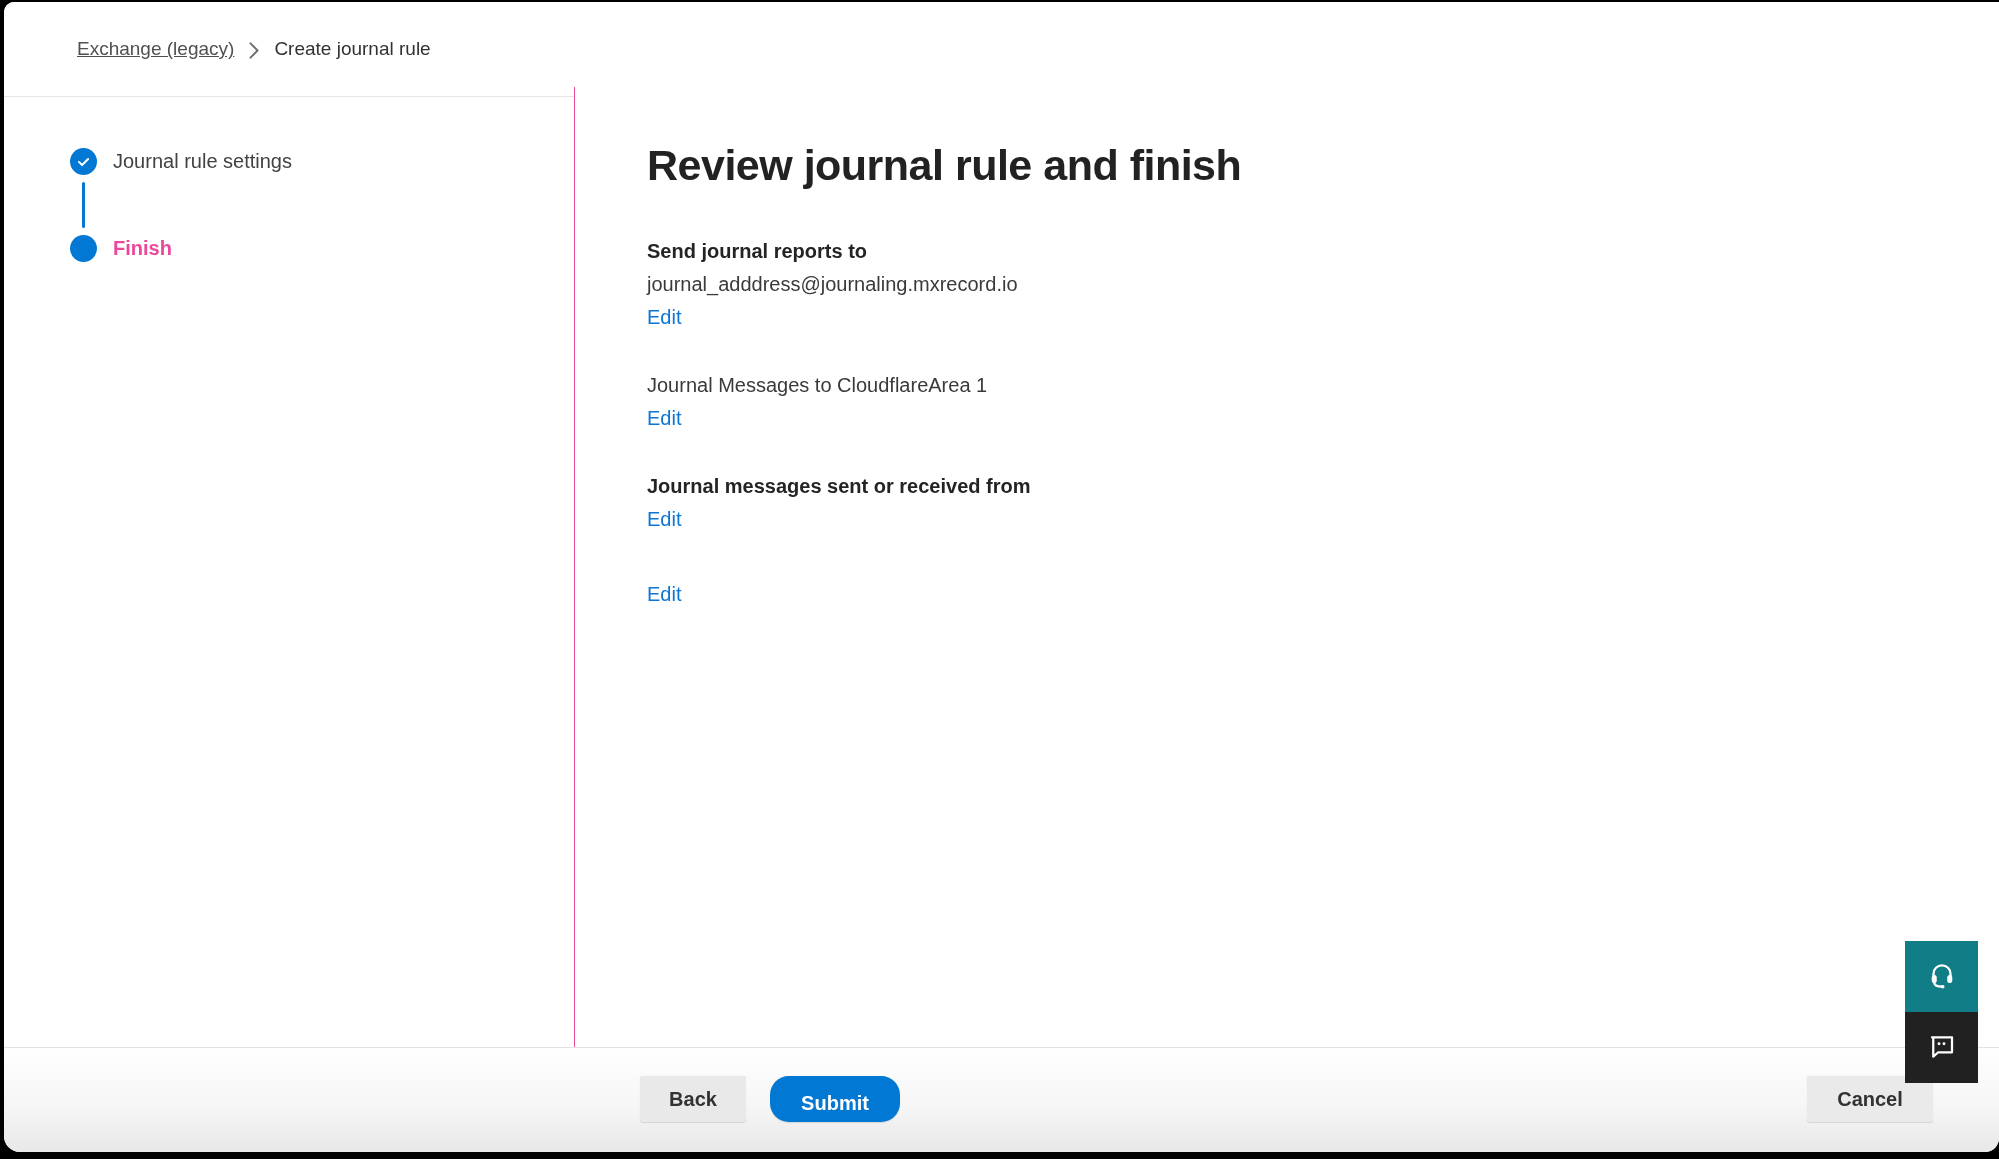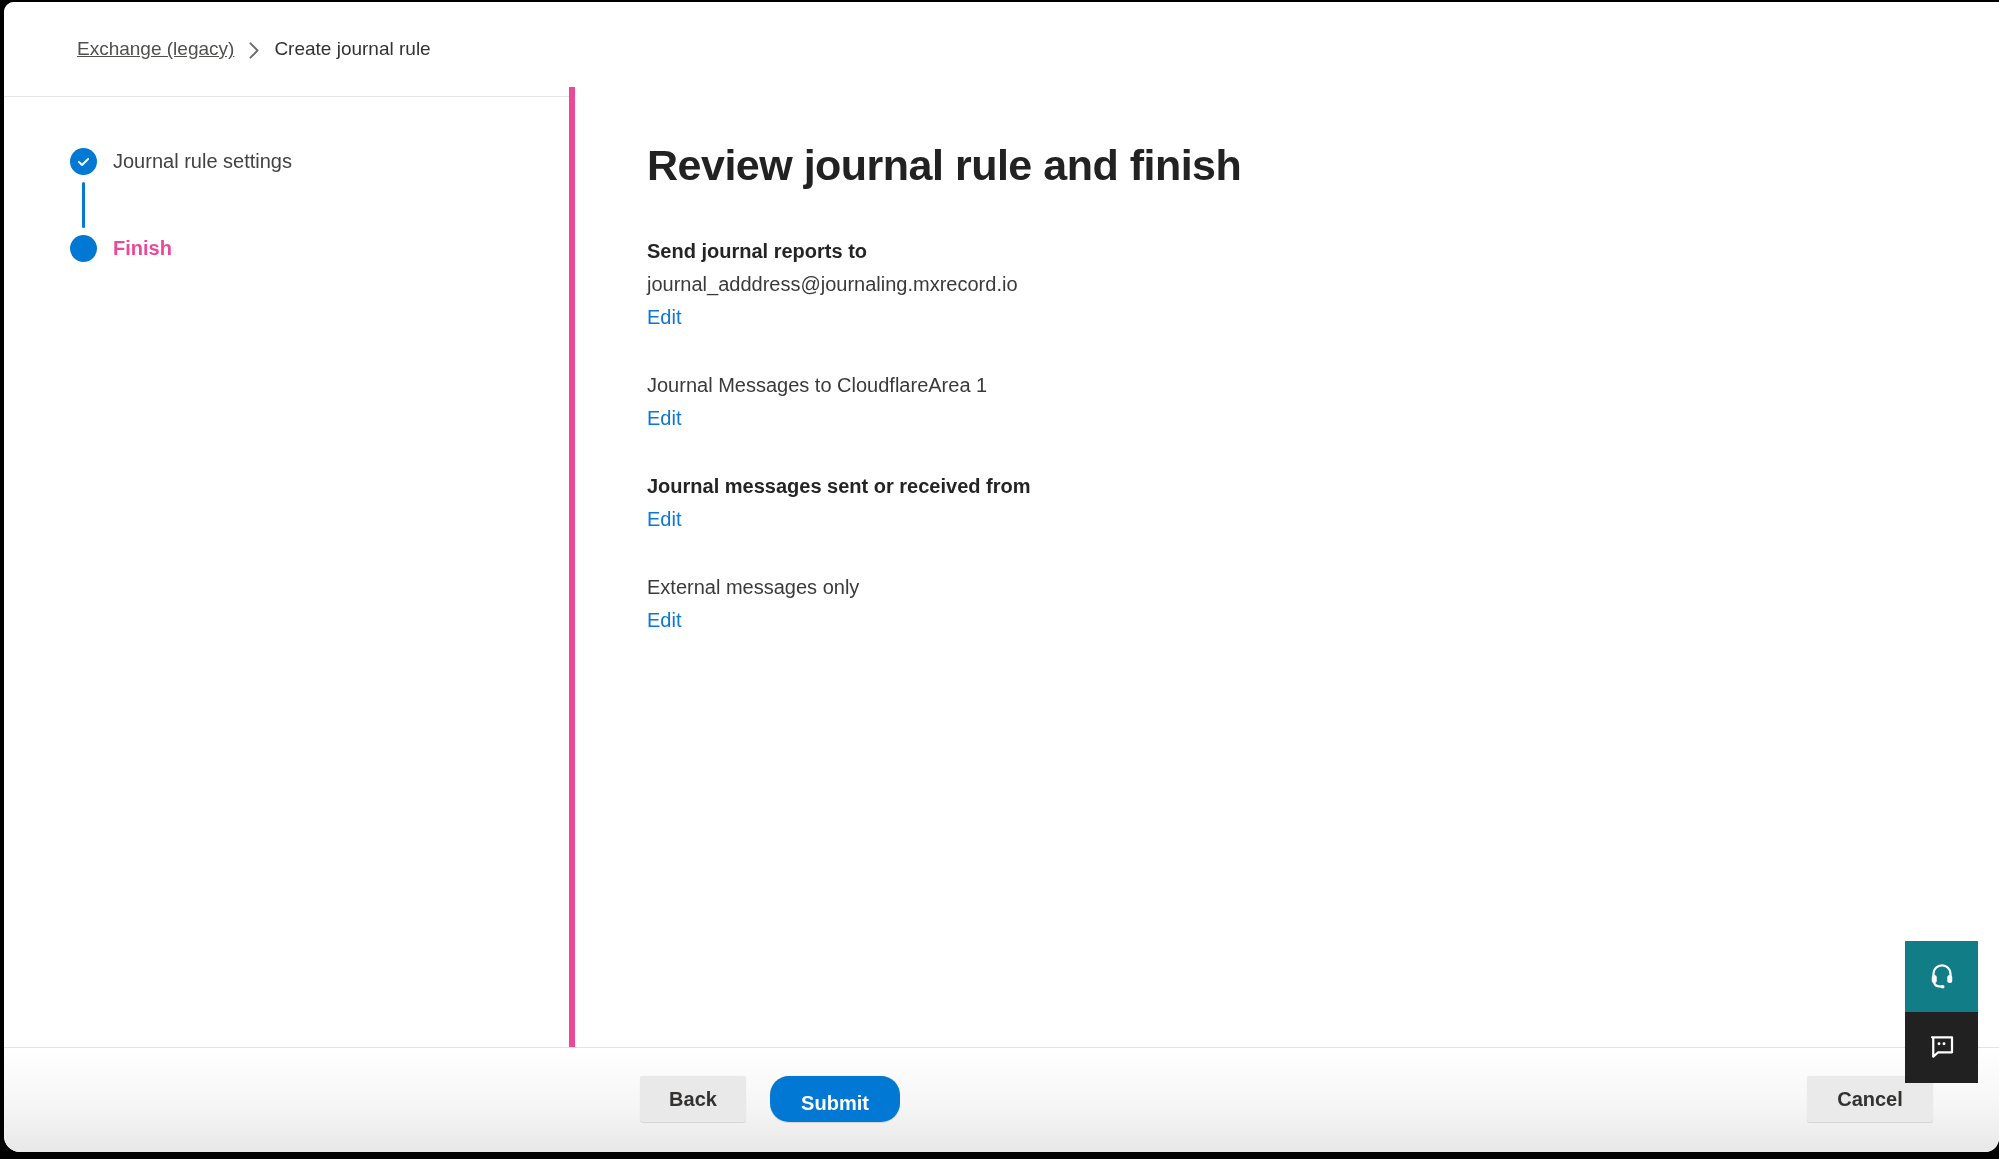--- a/index.html
+++ b/index.html
@@ -31,21 +31,21 @@
   .crumb-link { color: #50504e; text-decoration: underline; cursor: pointer; }
   .crumb-sep { display: flex; align-items: center; margin-top: 2px; }
   .crumb-current { color: #333231; }
   
   .bodywrap {
     position: absolute; left: 0; top: 85px; right: 0; bottom: 87px;
     display: flex;
   }
   .sidebar {
     width: 571px; min-width: 571px;
-    border-right: 6px solid #ec4899;
+    border-right: 1px solid #ec4899;
     position: relative;
     box-sizing: border-box;
   }
   .step {
     position: absolute; left: 66px;
     display: flex; align-items: center; gap: 16px;
     cursor: pointer;
   }
   .step-1 { top: 61px; }
   .step-2 { top: 148px; }
@@ -176,21 +176,20 @@
         <div class="section-value">Journal Messages to CloudflareArea 1</div>
         <a class="edit-link" style="color: rgb(11, 118, 214);">Edit</a>
       </div>
 
       <div class="section">
         <div class="section-label">Journal messages sent or received from</div>
         <a class="edit-link" style="color: rgb(11, 118, 214);">Edit</a>
       </div>
 
       <div class="section">
-        <div class="section-value">External messages only</div>
         <a class="edit-link" style="color: rgb(11, 118, 214);">Edit</a>
       </div>
     </main>
   </div>
 
   <footer class="footer">
     <button class="btn btn-back">Back</button>
     <button class="btn btn-submit" style="background-color: rgb(0, 120, 212);">Submit</button>
     <button class="btn btn-cancel">Cancel</button>
   </footer>

